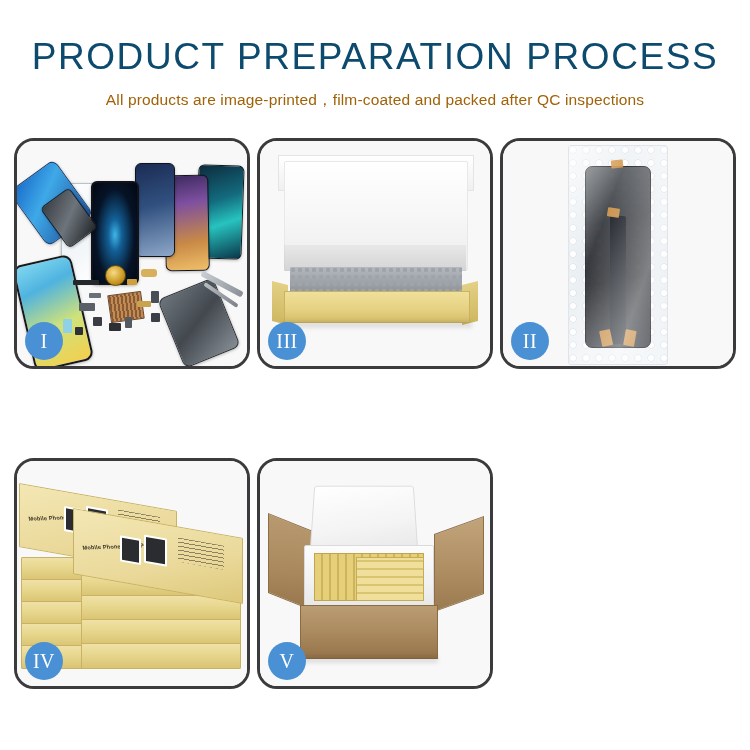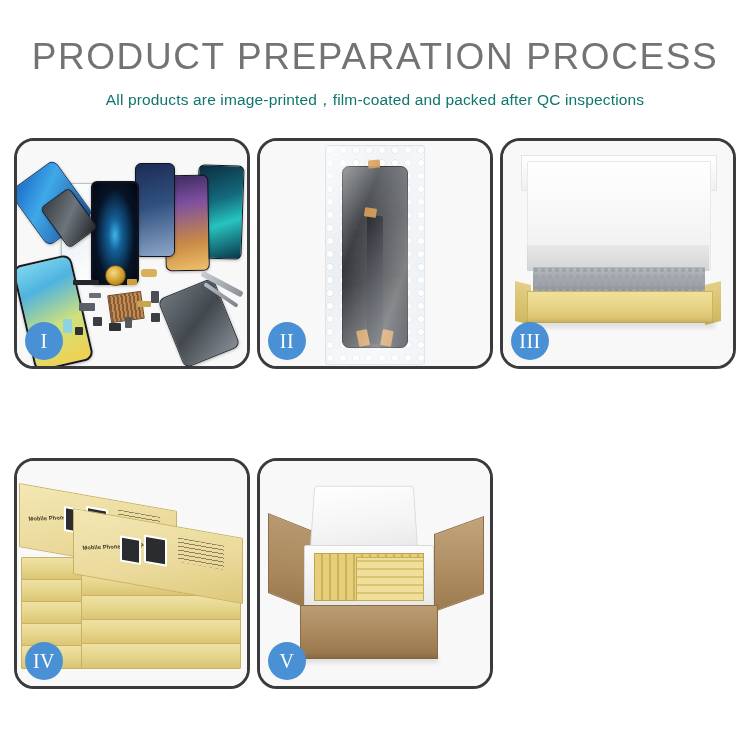--- a/index.html
+++ b/index.html
@@ -19,31 +19,31 @@
   .header {
     width: 750px;
     padding-top: 38px;
     text-align: center;
   }
   .page-title {
     font-family: "Liberation Sans", sans-serif;
     font-size: 37px;
     font-weight: 400;
     letter-spacing: 1.6px;
-    color: #737373;
+    color: #0c4a6e;
     line-height: 1.05;
     margin: 0;
     padding: 0 10px;
     white-space: nowrap;
   }
   .page-subtitle {
     font-family: "Liberation Sans", sans-serif;
     font-size: 15.5px;
     font-weight: 400;
-    color: #0f766e;
+    color: #a16207;
     margin: 13px 0 0 0;
     letter-spacing: 0.15px;
     white-space: nowrap;
   }
 
   
   .grid {
     position: absolute;
     left: 14px;
     top: 138px;
@@ -418,49 +418,49 @@
       <div class="sp s9"></div>
       <div class="sp s10"></div>
       <div class="sp s11"></div>
       <div class="sp s12"></div>
       <div class="tweezer"></div>
       <div class="tweezer2"></div>
     </div>
     <div class="badge">I</div>
   </div>
 
+  <div class="panel p3">
+    <div class="panel-stage">
+      <div class="b3-lidback"></div>
+      <div class="b3-foam"></div>
+      <div class="b3-foam-shade"></div>
+      <div class="b3-lflap"></div>
+      <div class="b3-rflap"></div>
+      <div class="b3-grayfoam"></div>
+      <div class="b3-front"></div>
+      <div class="b3-shadow"></div>
+    </div>
+    <div class="badge">III</div>
+  </div>
+
   <div class="panel p2">
     <div class="panel-stage">
       <div class="bubble-bag">
         <div class="screen-inside"></div>
         <div class="screen-flex"></div>
         <div class="tape t1"></div>
         <div class="tape t2"></div>
         <div class="tape t3"></div>
         <div class="tape t4"></div>
         <div class="bubble-sheen"></div>
       </div>
     </div>
     <div class="badge">II</div>
   </div>
 
-  <div class="panel p3">
-    <div class="panel-stage">
-      <div class="b3-lidback"></div>
-      <div class="b3-foam"></div>
-      <div class="b3-foam-shade"></div>
-      <div class="b3-lflap"></div>
-      <div class="b3-rflap"></div>
-      <div class="b3-grayfoam"></div>
-      <div class="b3-front"></div>
-      <div class="b3-shadow"></div>
-    </div>
-    <div class="badge">III</div>
-  </div>
-
   <div class="panel p4">
     <div class="panel-stage">
       <div class="stack">
 
         <div class="sbox" style="left:4px; top:96px;  width:108px; height:22px;"></div>
         <div class="sbox" style="left:4px; top:118px; width:108px; height:22px;"></div>
         <div class="sbox" style="left:4px; top:140px; width:108px; height:22px;"></div>
         <div class="sbox" style="left:4px; top:162px; width:108px; height:22px;"></div>
         <div class="sbox" style="left:4px; top:184px; width:108px; height:22px;"></div>
 

